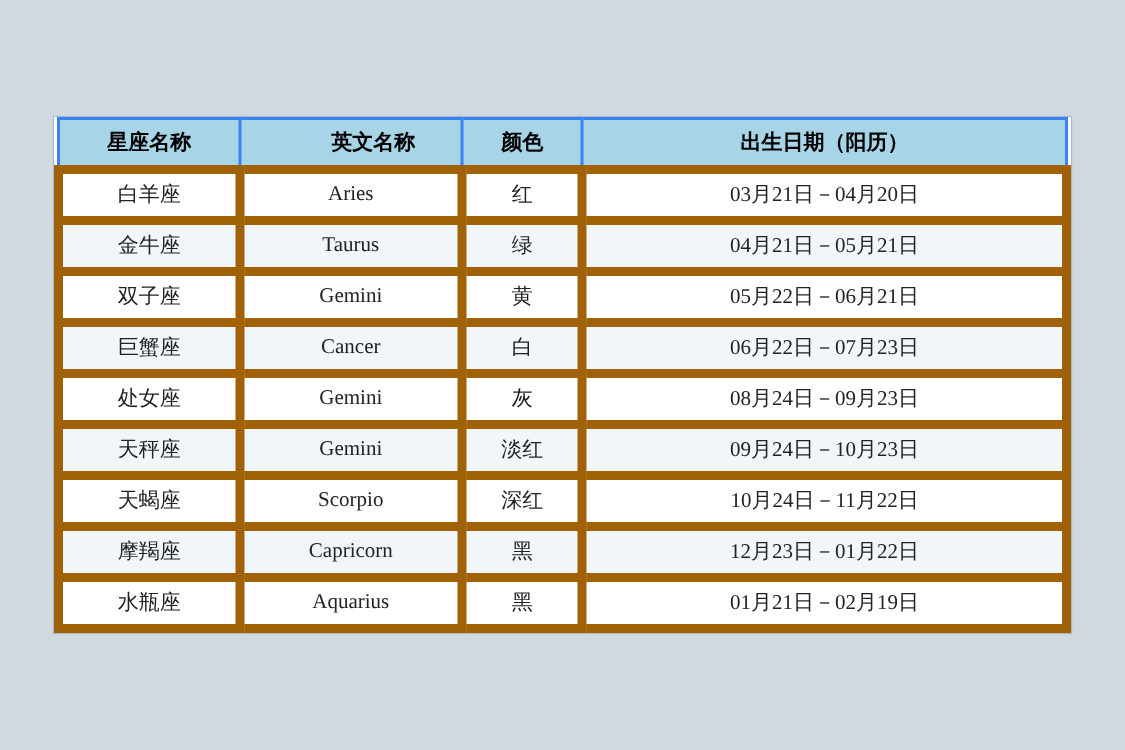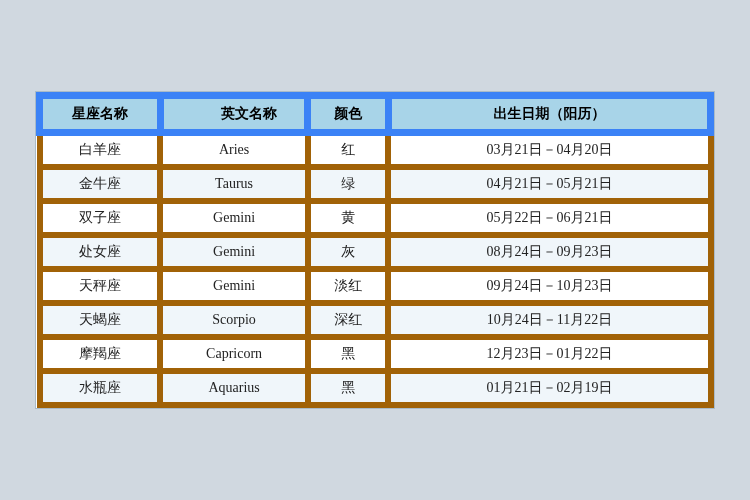--- a/index.html
+++ b/index.html
@@ -25,21 +25,21 @@
       width: 680px;
     }
 
     table {
       width: 100%;
       border-collapse: collapse;
     }
 
     thead tr th {
       background-color: #a8d4e8;
-      border: 7px solid #3b82f6;
+      border: 2px solid #3b82f6;
       padding: 6px 10px;
       text-align: center;
       font-weight: bold;
       font-size: 14px;
       color: #000;
     }
 
     tbody tr td {
       border: 6px solid #a16207;
       padding: 5px 10px;
@@ -84,20 +84,26 @@
           <td>绿</td>
           <td>04月21日－05月21日</td>
         </tr>
         <tr>
           <td>双子座</td>
           <td>Gemini</td>
           <td>黄</td>
           <td>05月22日－06月21日</td>
         </tr>
         <tr>
+          <td>巨蟹座</td>
+          <td>Cancer</td>
+          <td>白</td>
+          <td>06月22日－07月23日</td>
+        </tr>
+        <tr>
           <td>处女座</td>
           <td>Gemini</td>
           <td>灰</td>
           <td>08月24日－09月23日</td>
         </tr>
         <tr>
           <td>天秤座</td>
           <td>Gemini</td>
           <td>淡红</td>
           <td>09月24日－10月23日</td>

